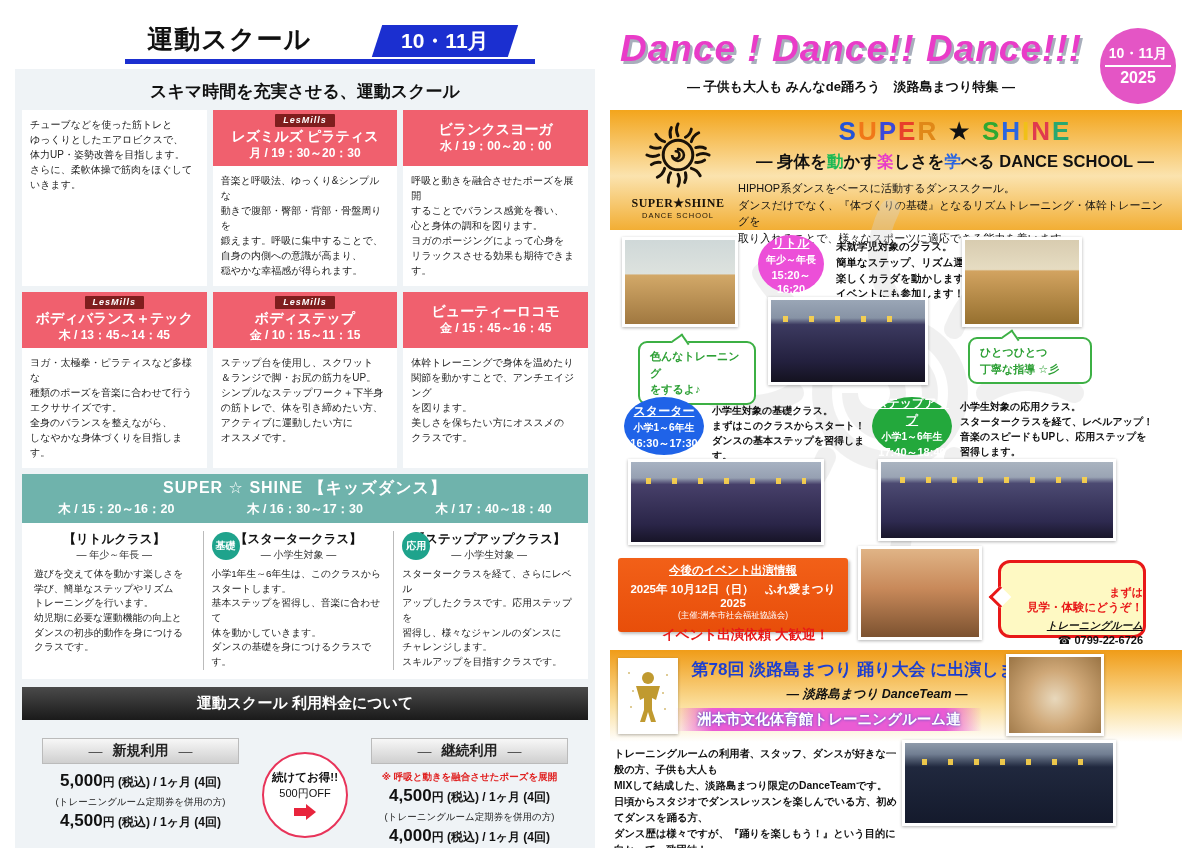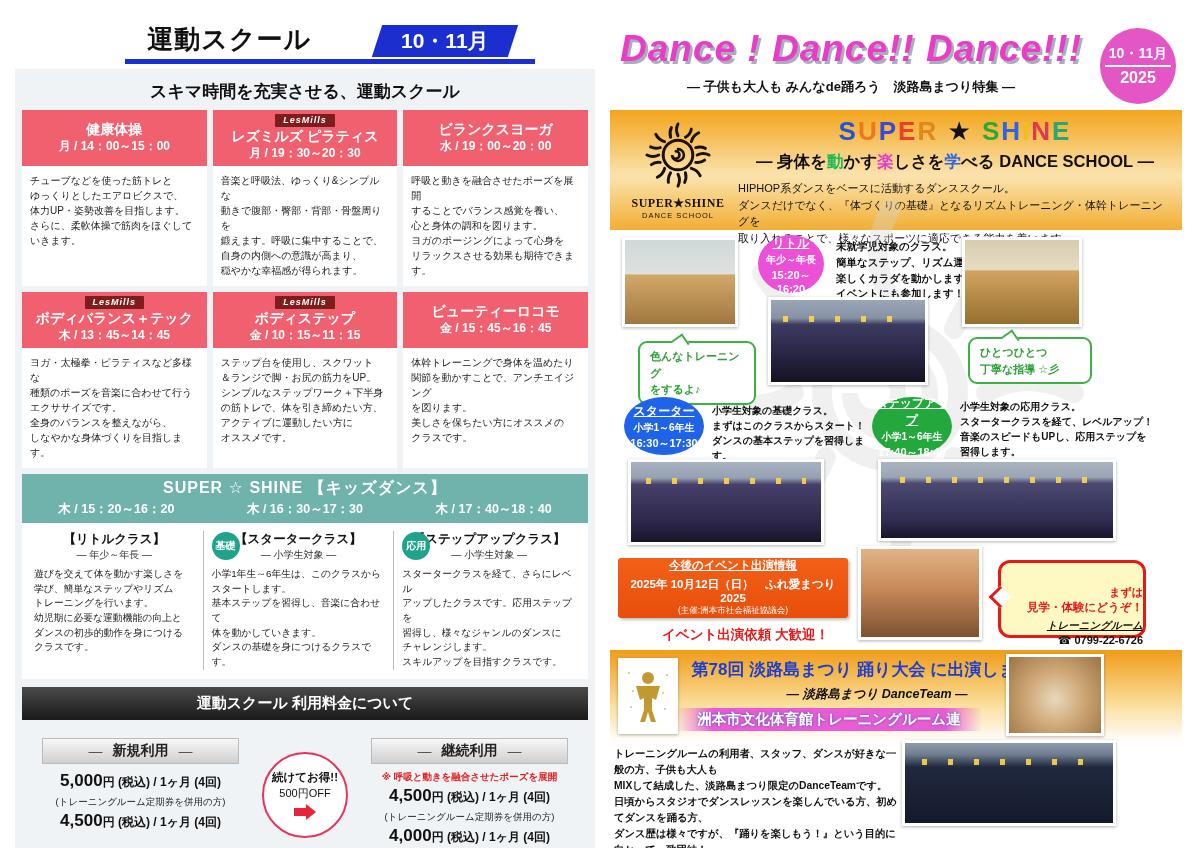--- a/index.html
+++ b/index.html
@@ -115,23 +115,23 @@
   .ph-stage-r { position:absolute; left:268px; top:226px; width:238px; height:82px;
     background:linear-gradient(180deg,#aab4c0 0%,#9aa4b4 20%,#4c4a72 28%,#2e2a50 78%,#19162a 100%); }
   .lights::after { content:""; position:absolute; left:8%; right:8%; top:20%; height:6px;
     background:repeating-linear-gradient(90deg,#ffd54a 0 5px,transparent 5px 26px); opacity:.9; }
   .bubble { position:absolute; background:#fff; border:2px solid #3cb044; border-radius:9px;
     color:#2da035; font-size:11px; font-weight:bold; line-height:1.5; padding:5px 10px; }
   .bubble::before { content:""; position:absolute; top:-7px; left:34px; width:11px; height:11px;
     background:#fff; border-left:2px solid #3cb044; border-top:2px solid #3cb044; transform:rotate(55deg); }
 
   .event { position:absolute; left:0; top:528px; width:572px; height:94px; }
-  .ribbon { position:absolute; left:8px; top:2px; width:230px; height:60px;
+  .ribbon { position:absolute; left:8px; top:2px; width:230px; height:74px;
     background:linear-gradient(#f26018,#e84e0a); border-radius:3px; color:#fff; text-align:center;
-    box-shadow:2px 2px 3px rgba(0,0,0,.25); }
+    padding-top:5px; box-shadow:2px 2px 3px rgba(0,0,0,.25); }
   .ribbon::before { content:""; position:absolute; left:-6px; top:4px; width:10px; height:62px;
     background:#b93c04; border-radius:3px; z-index:-1; }
   .ribbon::after { content:""; position:absolute; right:-5px; top:4px; width:9px; height:58px;
     background:#c94408; border-radius:3px; z-index:-1; }
   .ribbon-head { font-size:11.5px; font-weight:bold; text-decoration:underline; }
   .ribbon-date { font-size:11.5px; font-weight:bold; margin-top:4px; }
   .ribbon-host { font-size:8.5px; margin-top:1px; }
   .event-welcome { position:absolute; left:52px; top:70px; font-size:13.5px; font-weight:bold; color:#e81818; }
   .ph-group { position:absolute; left:248px; top:-10px; width:124px; height:94px;
     background:linear-gradient(180deg,#e0b486 0%,#c8895a 45%,#7c5230 100%); }
@@ -168,25 +168,20 @@
   <div class="lp-header">
     <span class="lp-title">運動スクール</span>
     <span class="lp-badge"><span>10・11月</span></span>
   </div>
 
   <div class="panel">
     <div class="panel-subtitle">スキマ時間を充実させる、運動スクール</div>
 
     <div class="cards row1">
       <div class="card">
-        <div class="card-head">
-
-          <span class="card-name">健康体操</span>
-          <span class="card-time">月 / 14：00～15：00</span>
-        </div>
         <div class="card-desc pre">チューブなどを使った筋トレと
 ゆっくりとしたエアロビクスで、
 体力UP・姿勢改善を目指します。
 さらに、柔軟体操で筋肉をほぐして
 いきます。</div>
       </div>
       <div class="card">
         <div class="card-head">
           <span class="brand">LesMills</span>
           <span class="card-name">レズミルズ ピラティス</span>

